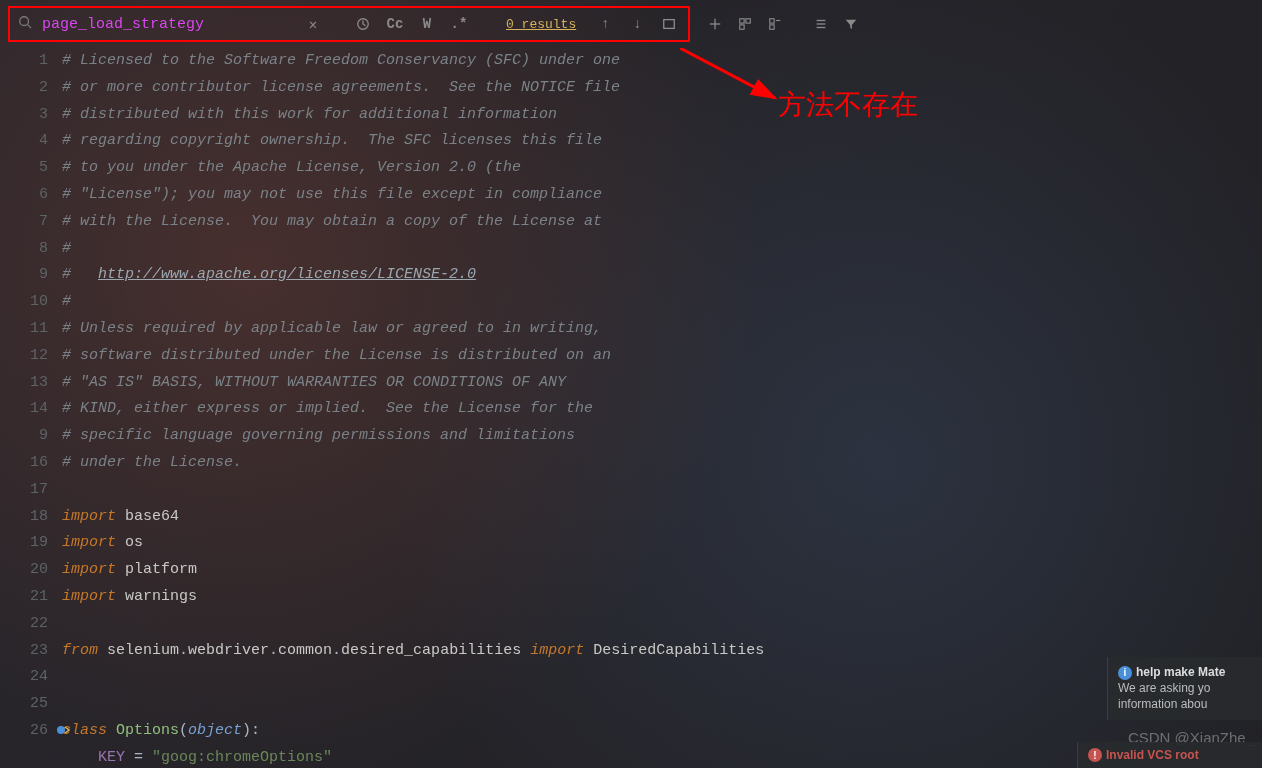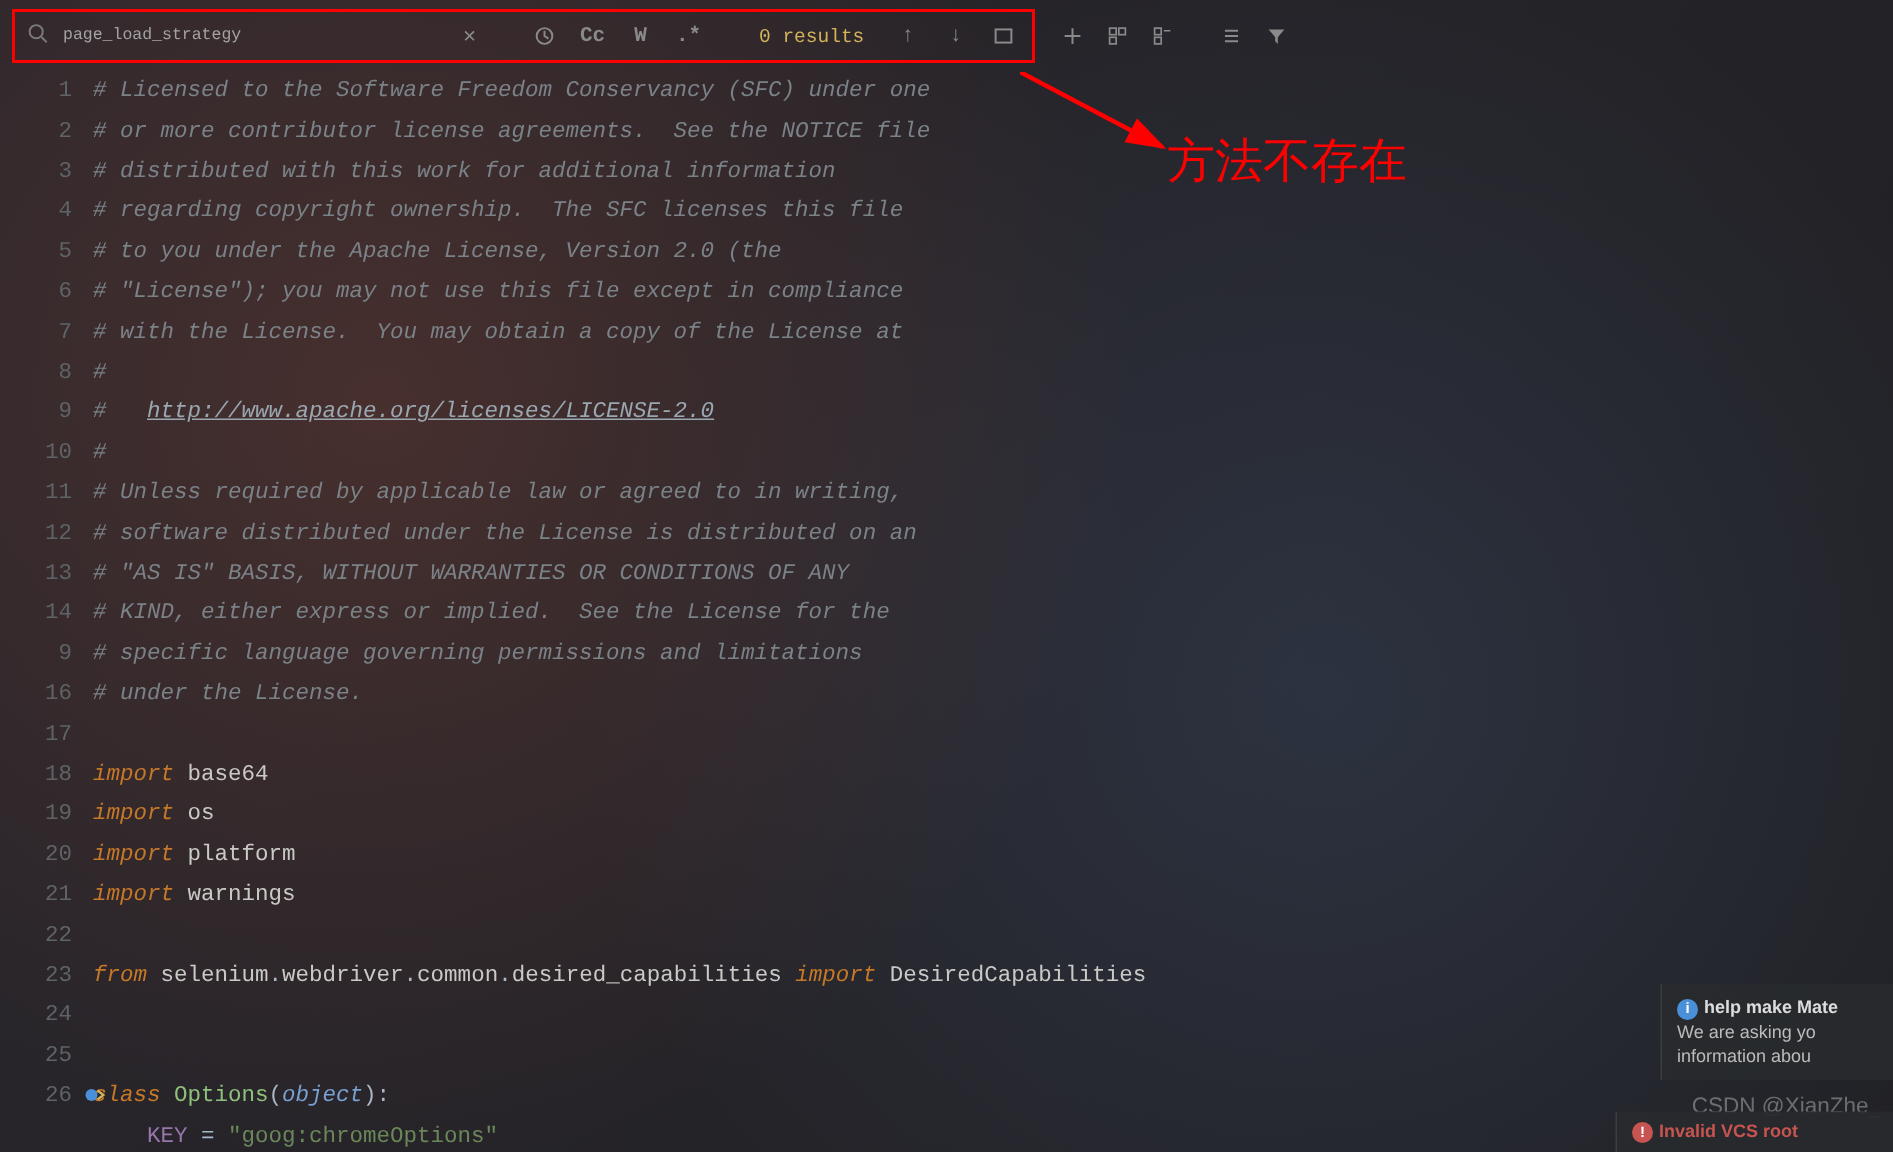--- a/index.html
+++ b/index.html
@@ -29,40 +29,40 @@
 .search-wrap {
   display: flex; align-items: center;
   border: 2px solid #ff0000;
   height: 36px;
   padding: 0 8px;
   gap: 10px;
 }
 .search-icon { color: #7a7a7a; font-size: 15px; }
 .search-input {
   background: transparent; border: none; outline: none;
-  color: #a3a3a3; font-family: inherit; font-size: 11px;
+  color: #d946ef; font-family: inherit; font-size: 15px;
   width: 250px;
 }
 .tb-btn {
   color: #8a8a8a; font-size: 14px;
   display: inline-flex; align-items: center; justify-content: center;
   width: 22px; height: 22px;
   cursor: pointer;
 }
 .tb-sep { width: 8px; }
 .tb-txt { color: #8a8a8a; font-weight: bold; font-size: 14px; }
-.results { color: #d4b35a; font-size: 13px; padding: 0 8px; }
+.results { color: #d4b35a; font-size: 13px; padding: 0 8px; text-decoration: underline; }
 .right-tools { display: flex; align-items: center; gap: 8px; margin-left: 8px; }
 .annotation-arrow {
   position: absolute; left: 680px; top: 48px; z-index: 5;
   pointer-events: none;
 }
 .annotation-text {
   position: absolute; left: 778px; top: 86px; z-index: 5;
-  color: #ff0000; font-size: 32px;
+  color: #ff0000; font-size: 28px;
   font-family: "Microsoft YaHei", sans-serif;
 }
 .editor {
   position: relative; z-index: 1;
   display: flex;
   height: calc(100% - 48px);
 }
 .gutter {
   width: 62px; flex-shrink: 0;
   text-align: right;

